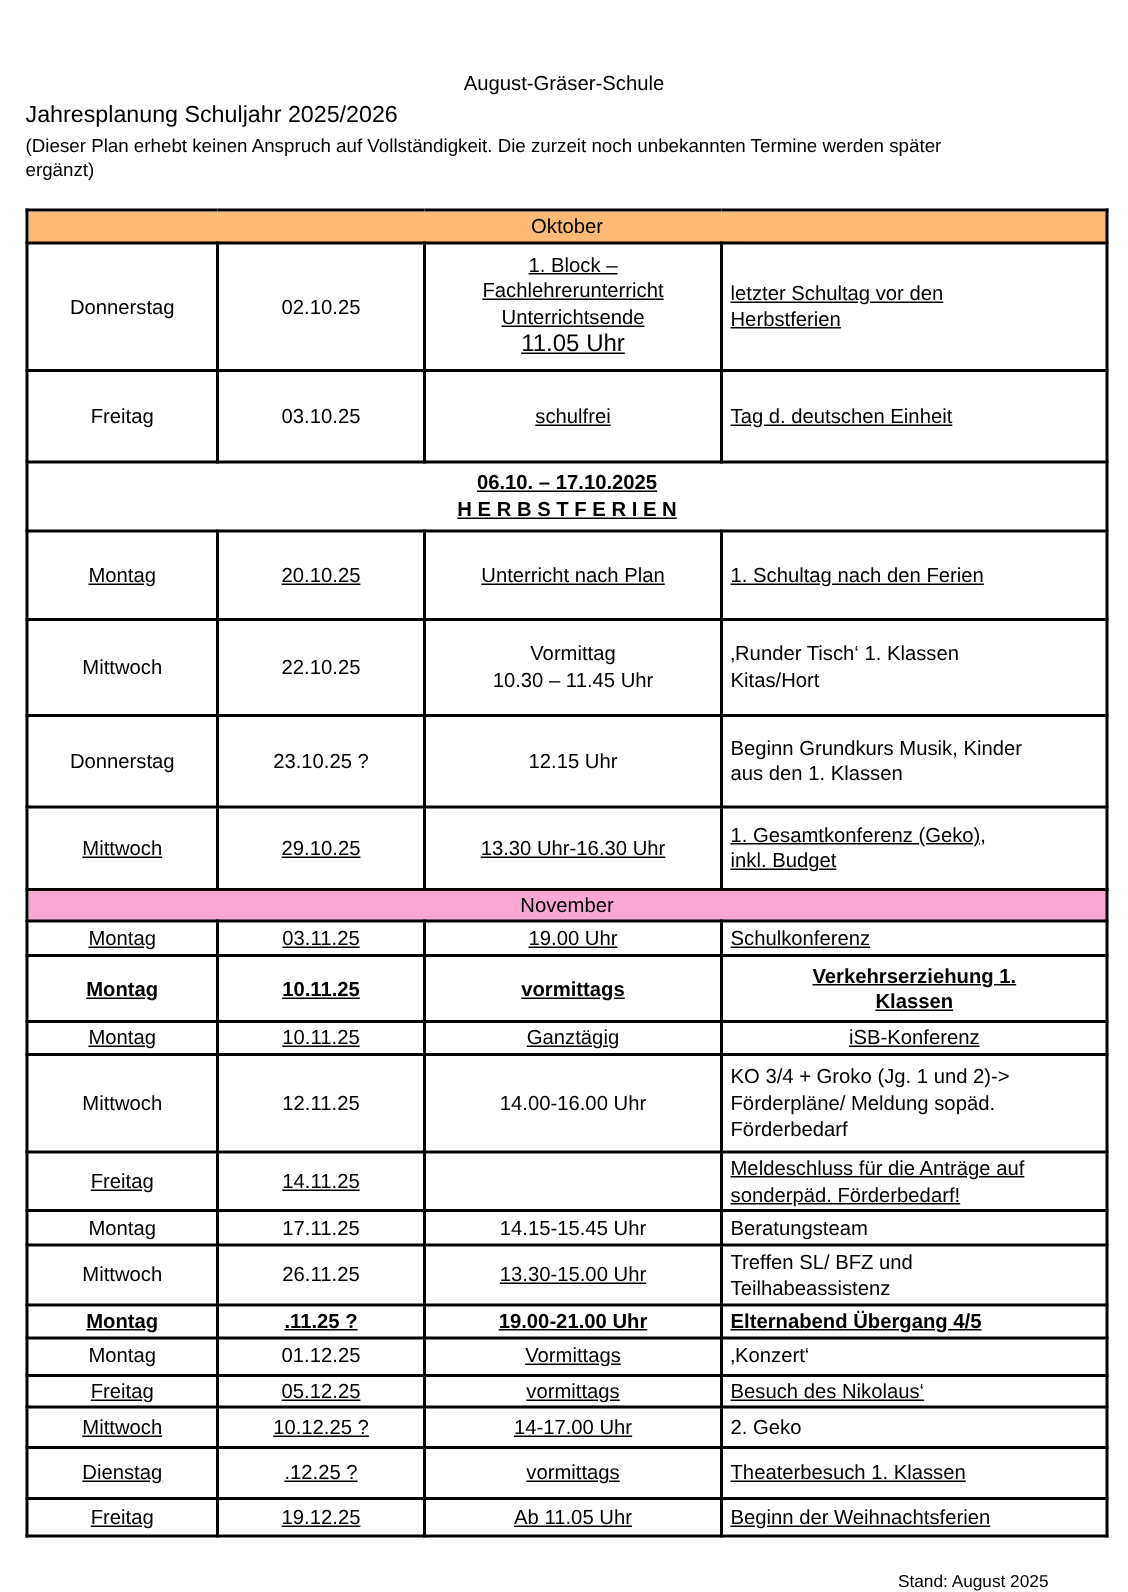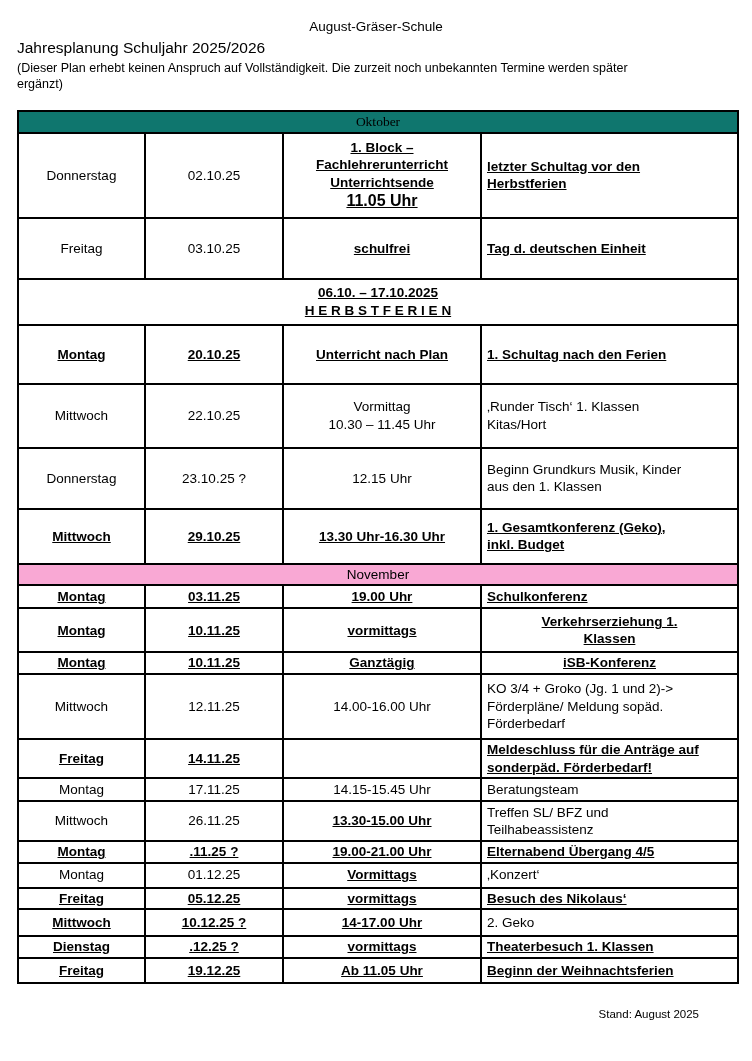--- a/index.html
+++ b/index.html
@@ -1,27 +1,27 @@
 <!DOCTYPE html>
 <html lang="de"><head>
 <meta charset="utf-8">
 <style>
   html,body{margin:0;padding:0;background:#fff;color:#000;}
   body{width:752px;height:1061px;font-family:"Liberation Sans",sans-serif;overflow:hidden;}
-  .page{padding-top:19px;}
+  .page{padding-top:48px;}
   .school{text-align:center;font-size:13.5px;line-height:1.2;}
   .title{font-size:15.5px;line-height:1.25;margin:3px 0 0 17px;}
   .subtitle{font-size:12.5px;line-height:1.35;margin:2px 0 0 17px;max-width:656px;}
   table.schedule{border-collapse:collapse;table-layout:fixed;width:720px;margin:17px 0 0 17px;}
   table.schedule td{border:2px solid #000;padding:1px 5px;font-size:13.5px;line-height:1.3;vertical-align:middle;white-space:pre-line;overflow:hidden;}
   td.c0,td.c1,td.c2{text-align:center;}
   td.c3{text-align:left;}
   td.month{background:#8CC71E;text-align:center;padding:2px 4px;}
   td.span-cell{text-align:center;}
-  .u{text-decoration:underline;font-weight:bold;}
+  .u{text-decoration:underline;}
   .b{font-weight:bold;}
   .small{font-size:16px;}
   .xs{font-size:11px;line-height:1.35;}
   .center{text-align:center !important;}
   .line{display:block;}
   .stand{width:720px;margin:24px 0 0 17px;text-align:right;padding-right:38px;font-size:11.5px;box-sizing:border-box;}
 </style>
 </head>
 <body>
 
@@ -32,21 +32,21 @@
 
   <table class="schedule">
     <colgroup>
       <col style="width:127px">
         <col style="width:138px">
         <col style="width:198px">
         <col style="width:257px">
     </colgroup>
     <tbody>
         <tr>
-          <td colspan="4" class="month" style="background: #0f766e; font-family: Liberation Serif, serif;">Oktober</td>
+          <td colspan="4" class="month" style="background: #fdba74;">Oktober</td>
         </tr>
         <tr style="height: 85px;">
           <td class="c0">Donnerstag</td>
           <td class="c1">02.10.25</td>
           <td class="c2 u"><span class="line">1. Block –</span><span class="line">Fachlehrerunterricht</span><span class="line">Unterrichtsende</span><span class="line small">11.05 Uhr</span></td>
           <td class="c3 u">letzter Schultag vor den
 Herbstferien</td>
         </tr>
         <tr style="height: 61px;">
           <td class="c0">Freitag</td>
@@ -150,21 +150,21 @@
           <td class="c1 u">05.12.25</td>
           <td class="c2 u small">vormittags</td>
           <td class="c3 u">Besuch des Nikolaus‘</td>
         </tr>
         <tr style="height: 27px;">
           <td class="c0 u">Mittwoch</td>
           <td class="c1 u">10.12.25 ?</td>
           <td class="c2 u">14-17.00 Uhr</td>
           <td class="c3">2. Geko</td>
         </tr>
-        <tr style="height: 22px;">
+        <tr style="height: 34px;">
           <td class="c0 u">Dienstag</td>
           <td class="c1 u">.12.25 ?</td>
           <td class="c2 u small">vormittags</td>
           <td class="c3 u">Theaterbesuch 1. Klassen</td>
         </tr>
         <tr style="height: 25px;">
           <td class="c0 u">Freitag</td>
           <td class="c1 u">19.12.25</td>
           <td class="c2 u small">Ab 11.05 Uhr</td>
           <td class="c3 u">Beginn der Weihnachtsferien</td>

